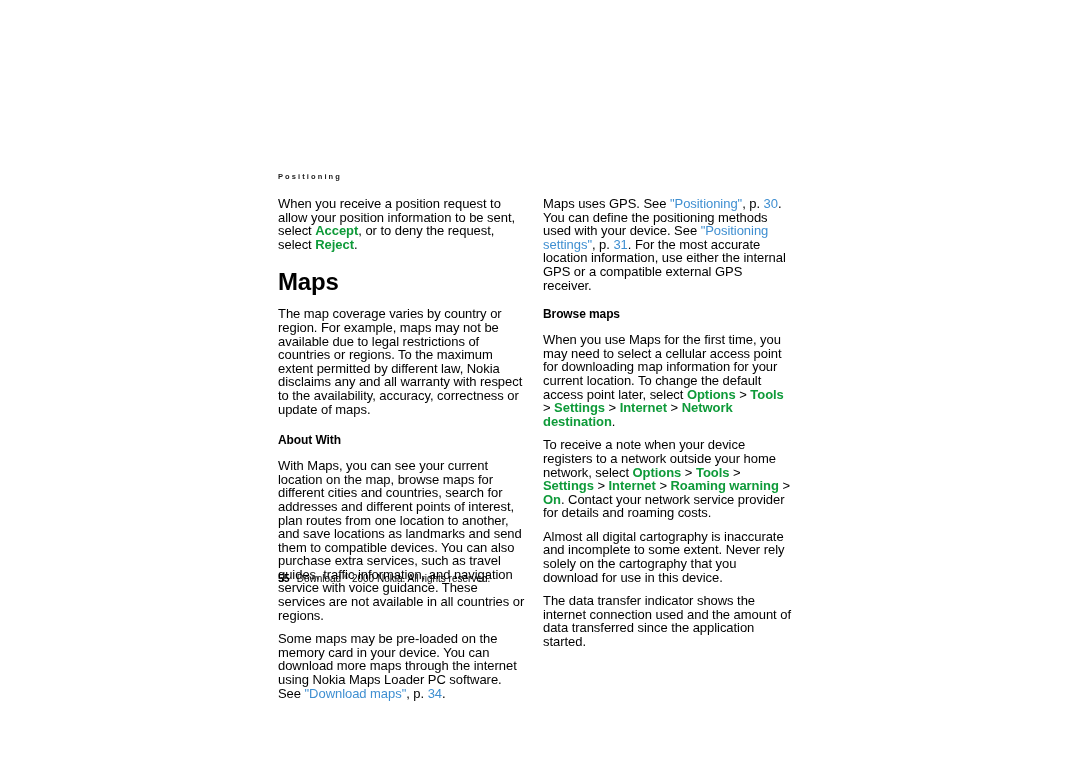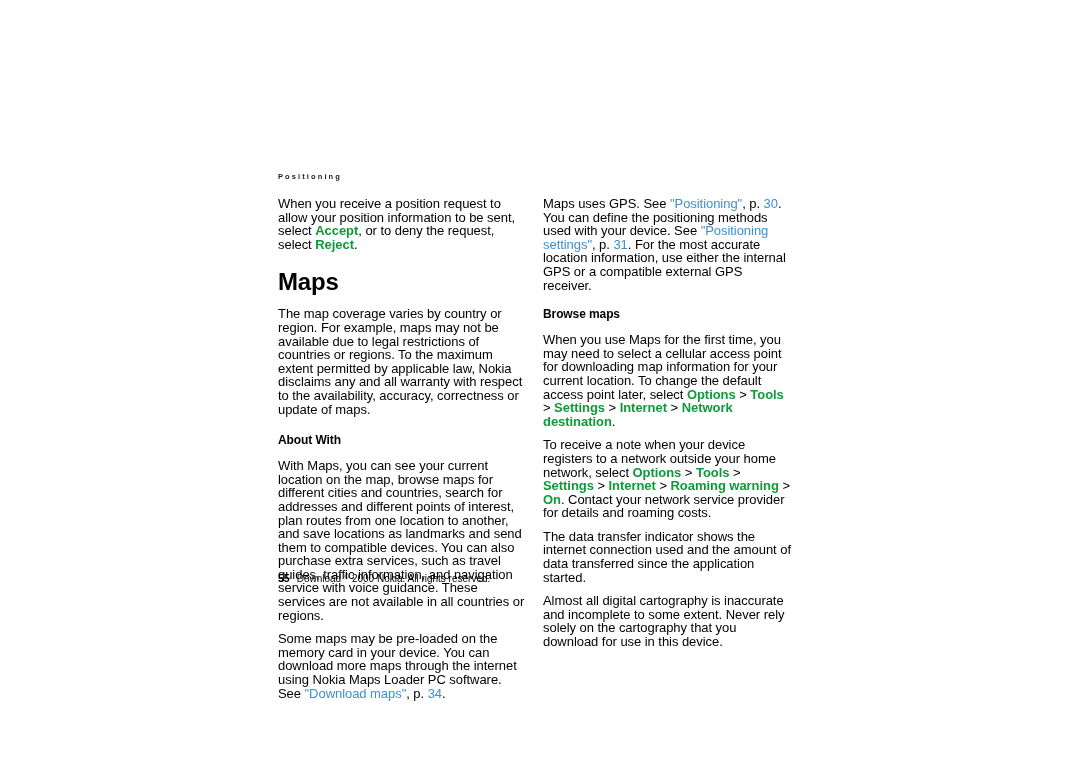--- a/index.html
+++ b/index.html
@@ -128,44 +128,44 @@
     <div class="running-header">Positioning</div>
 
     <div class="columns">
 
       <div class="col col-left">
 
         <p class="body"><span>When you receive a position request to allow your position information to be sent, select </span><span class="ui">Accept</span><span>, or to deny the request, select </span><span class="ui">Reject</span><span>.</span></p>
 
         <h1 class="chapter">Maps</h1>
 
-        <p class="body">The map coverage varies by country or region. For example, maps may not be available due to legal restrictions of countries or regions. To the maximum extent permitted by applicable law, Nokia disclaims any and all warranty with respect to the availability, accuracy, correctness or update of maps.</p>
+        <p class="body">The map coverage varies by country or region. For example, maps may not be available due to legal restrictions of countries or regions. To the maximum extent permitted by different law, Nokia disclaims any and all warranty with respect to the availability, accuracy, correctness or update of maps.</p>
 
         <h2 class="section">About With</h2>
 
         <p class="body">With Maps, you can see your current location on the map, browse maps for different cities and countries, search for addresses and different points of interest, plan routes from one location to another, and save locations as landmarks and send them to compatible devices. You can also purchase extra services, such as travel guides, traffic information, and navigation service with voice guidance. These services are not available in all countries or regions.</p>
 
         <p class="body"><span>Some maps may be pre-loaded on the memory card in your device. You can download more maps through the internet using Nokia Maps Loader PC software. See </span><span class="xref">"Download maps"</span><span>, p. </span><span class="xref">34</span><span>.</span></p>
 
       </div>
 
       <div class="col col-right">
 
         <p class="body"><span>Maps uses GPS. See </span><span class="xref">"Positioning"</span><span>, p. </span><span class="xref">30</span><span>. You can define the positioning methods used with your device. See </span><span class="xref">"Positioning settings"</span><span>, p. </span><span class="xref">31</span><span>. For the most accurate location information, use either the internal GPS or a compatible external GPS receiver.</span></p>
 
         <h2 class="section first-right">Browse maps</h2>
 
 
         <p class="body"><span>When you use Maps for the first time, you may need to select a cellular access point for downloading map information for your current location. To change the default access point later, select </span><span><span class="ui">Options</span><span class="sep"> &gt; </span><span class="ui">Tools</span><span class="sep"> &gt; </span><span class="ui">Settings</span><span class="sep"> &gt; </span><span class="ui">Internet</span><span class="sep"> &gt; </span><span class="ui">Network destination</span></span><span>.</span></p>
 
         <p class="body"><span>To receive a note when your device registers to a network outside your home network, select </span><span><span class="ui">Options</span><span class="sep"> &gt; </span><span class="ui">Tools</span><span class="sep"> &gt; </span><span class="ui">Settings</span><span class="sep"> &gt; </span><span class="ui">Internet</span><span class="sep"> &gt; </span><span class="ui">Roaming warning</span><span class="sep"> &gt; </span><span class="ui">On</span></span><span>. Contact your network service provider for details and roaming costs.</span></p>
 
+        <p class="body">Almost all digital cartography is inaccurate and incomplete to some extent. Never rely solely on the cartography that you download for use in this device.</p>
+
         <p class="body">The data transfer indicator shows the internet connection used and the amount of data transferred since the application started.</p>
-
-        <p class="body">Almost all digital cartography is inaccurate and incomplete to some extent. Never rely solely on the cartography that you download for use in this device.</p>
 
       </div>
 
     </div>
   </div>
 
   <div class="footer">
     <span class="pagenum">55</span><span class="copy"><span>Download </span><sup class="reg">©</sup><span> 2000 Nokia. All rights reserved.</span></span>
   </div>
 

